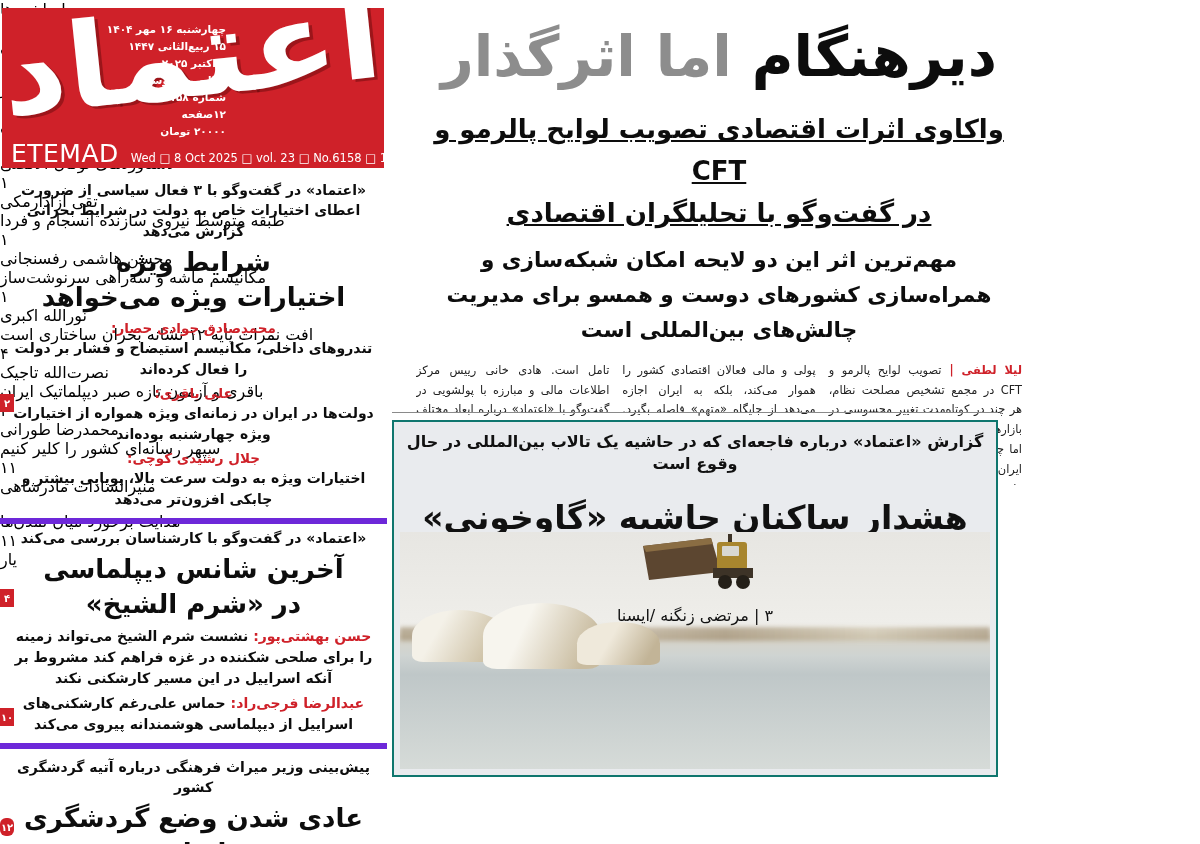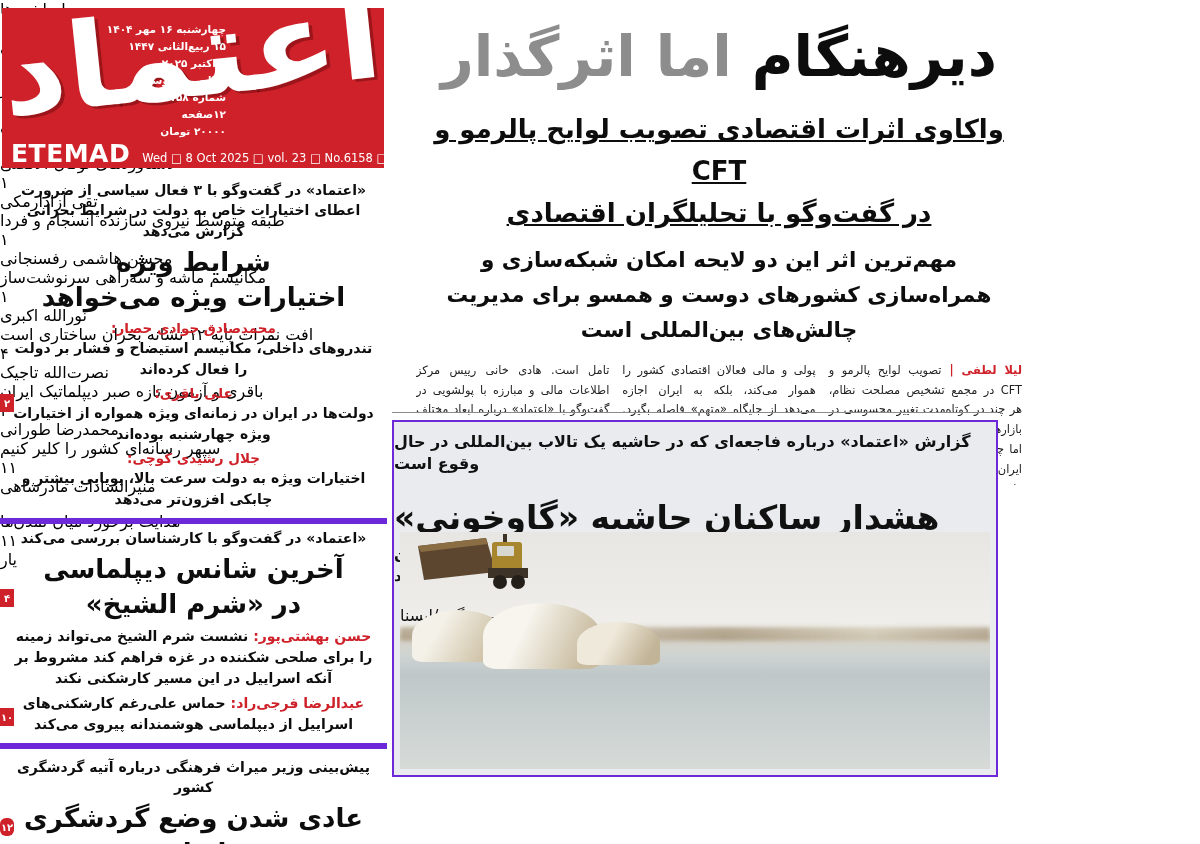--- a/index.html
+++ b/index.html
@@ -10,21 +10,21 @@
 
   
   .masthead{position:absolute;left:2px;top:8px;width:382px;height:160px;background:#cf2129;overflow:hidden;}
   .logo-fa{position:absolute;left:-10px;right:-6px;top:-26px;color:#fff;font-size:118px;font-weight:bold;
            text-align:center;transform:rotate(-6deg) scaleX(1.08);line-height:1.25;
            text-shadow:3px 3px 0 rgba(60,0,0,.35);}
   .mh-dates{position:absolute;right:158px;top:13px;width:160px;text-align:right;color:#fff;
             font-size:10.5px;font-weight:bold;line-height:1.62;direction:rtl;z-index:3;}
   .mh-meta{position:absolute;left:9px;right:6px;bottom:2px;color:#fff;direction:ltr;display:flex;
            align-items:baseline;gap:12px;z-index:3;font-size:11.5px;white-space:nowrap;}
-  .mh-brand{font-size:25px;font-weight:bold;letter-spacing:.5px;line-height:1;}
+  .mh-brand{font-size:25px;font-weight:normal;letter-spacing:.5px;line-height:1;}
 
   
   .leftcol{position:absolute;left:0;top:176px;width:387px;direction:rtl;text-align:center;color:#0d0d0d;}
   .lc-article{border-bottom:6px solid #6d28d9;padding:4px 10px 8px;}
   .lc-article:last-child{border-bottom:none;}
   .lc-kicker{font-size:14px;font-weight:bold;line-height:1.45;}
   .lc-head{font-size:26px;font-weight:bold;line-height:1.34;margin-top:4px;letter-spacing:-.5px;}
   .q-name{color:#cf2129;font-size:13.5px;font-weight:bold;line-height:1.45;margin-top:4px;}
   .q-text{font-size:14px;font-weight:bold;line-height:1.48;}
   .q-inline{font-size:14px;font-weight:bold;line-height:1.5;margin-top:4px;}
@@ -37,21 +37,21 @@
   .main-head .gray{color:#8d8d8d;}
   .lead-sub{font-size:26px;font-weight:bold;line-height:1.6;margin-top:0;text-decoration:underline;}
   .lead-lede{font-size:21.5px;font-weight:bold;line-height:1.62;margin-top:9px;}
   .lead-cols{display:flex;gap:13px;margin-top:13px;height:124px;overflow:hidden;text-align:justify;
              font-size:11.4px;line-height:1.74;color:#222;}
   .lead-cols .col{flex:1;}
   .hrule{position:absolute;left:392px;width:606px;height:1px;background:#8a8a8a;top:412px;}
 
   
   .photobox{position:absolute;left:392px;top:420px;width:606px;height:357px;background:#e9ebee;
-            border:2px solid #6d28d9;box-sizing:border-box;direction:rtl;text-align:left;color:#111;}
+            border:2px solid #0f766e;box-sizing:border-box;direction:rtl;text-align:center;color:#111;}
   .pb-kicker{font-size:16px;font-weight:bold;margin-top:9px;line-height:1.4;}
   .pb-head{font-size:33px;font-weight:bold;margin-top:20px;line-height:1.35;}
   .pb-sub{font-size:15px;font-weight:bold;margin-top:5px;line-height:1.4;}
   .photo{position:absolute;left:6px;right:6px;top:110px;bottom:6px;overflow:hidden;
          background:linear-gradient(#e7e6e2 0%,#efeeea 40%,#d9d4c8 44%,#cfd4d2 52%,#bfc7c8 60%,#d6dbd8 100%);}
   .horizon{position:absolute;left:0;right:0;top:40%;height:14px;
            background:linear-gradient(90deg,rgba(150,130,98,.55),rgba(190,175,145,.45) 30%,rgba(150,130,98,.6) 55%,rgba(200,188,160,.5) 80%,rgba(150,130,98,.55));
            filter:blur(2px);}
   .mound{position:absolute;border-radius:50% 50% 12% 12%;}
   .m1{left:2%;top:33%;width:16%;height:22%;background:linear-gradient(120deg,#f4f1e8 30%,#cfc3a8 80%);}

